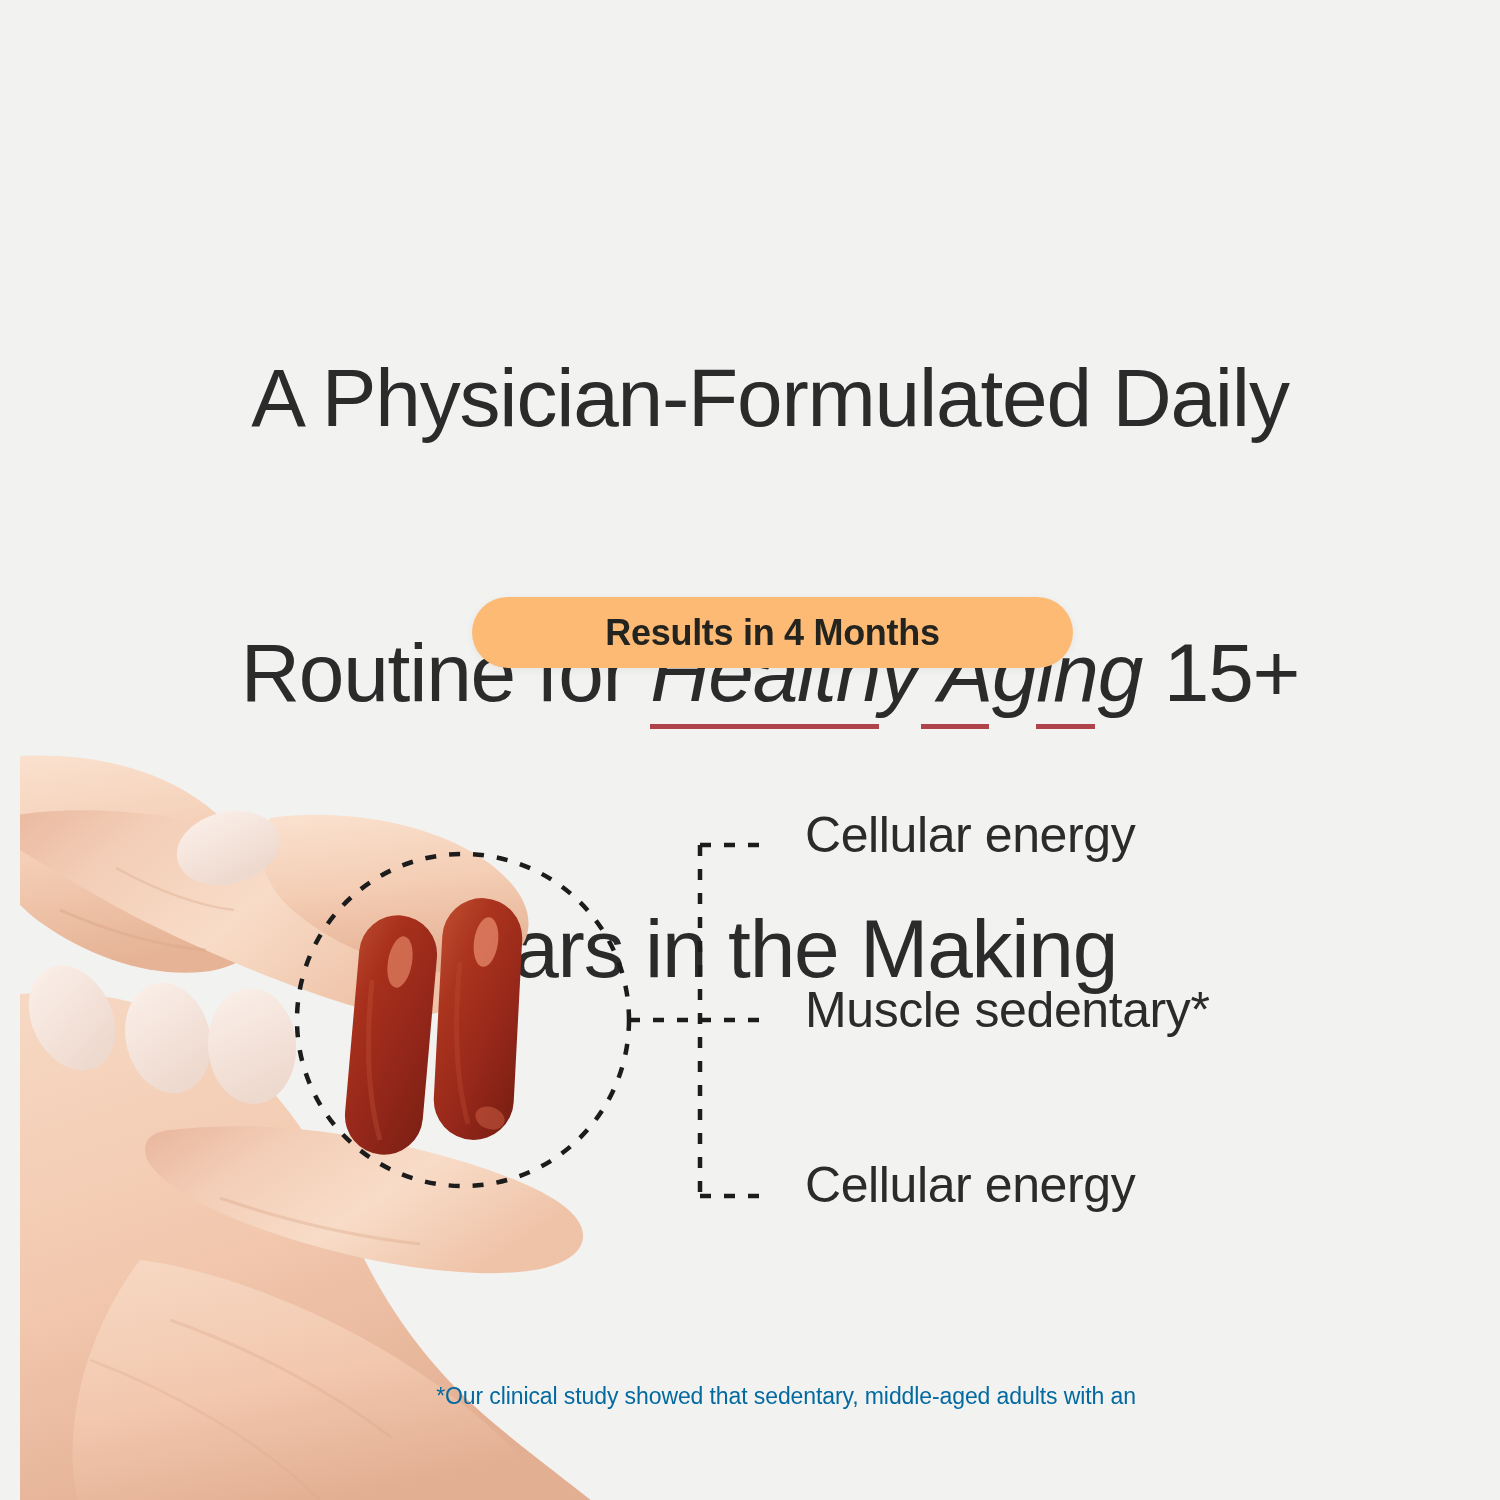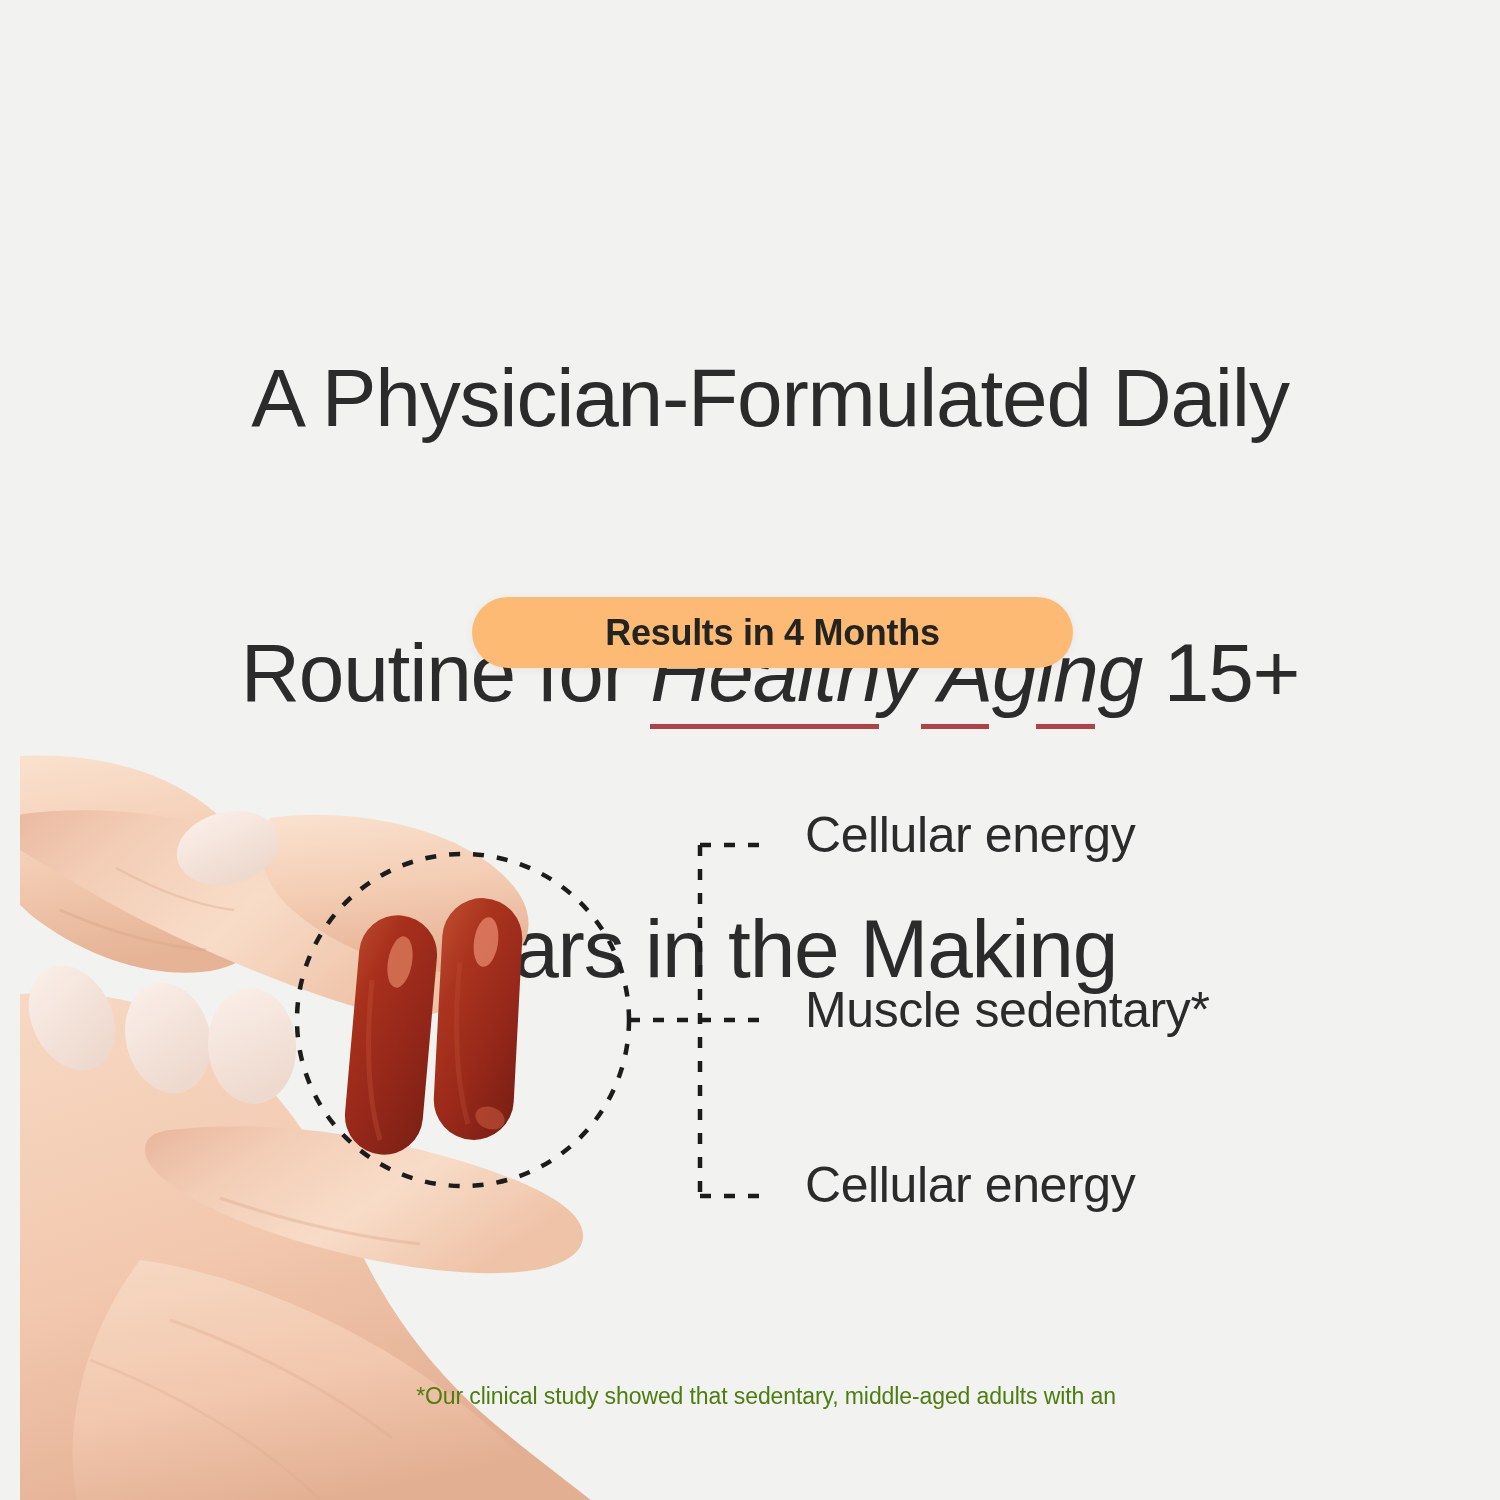--- a/index.html
+++ b/index.html
@@ -78,26 +78,26 @@
   .b0{top:806px;}
   .b1{top:981px;}
   .b2{top:1156px;}
 
   
   .lines{position:absolute;left:0;top:0;width:1500px;height:1500px;pointer-events:none;}
 
   
   .footnote{
     position:absolute;
-    left:276px; top:1378px; width:940px;
+    left:296px; top:1378px; width:940px;
     text-align:center;
     font-size:23px;
     line-height:1.62;
     font-weight:400;
-    color:#4d7c0f;
+    color:#0369a1;
     letter-spacing:-0.1px;
   }
 
   
   .hand-wrap{position:absolute;left:0;top:700px;width:660px;height:800px;}
 </style>
 </head>
 <body style="background: rgb(242, 242, 240);">
 
 <div class="stage">

